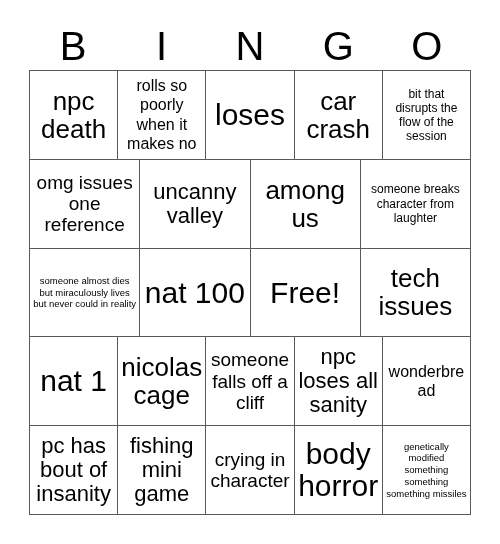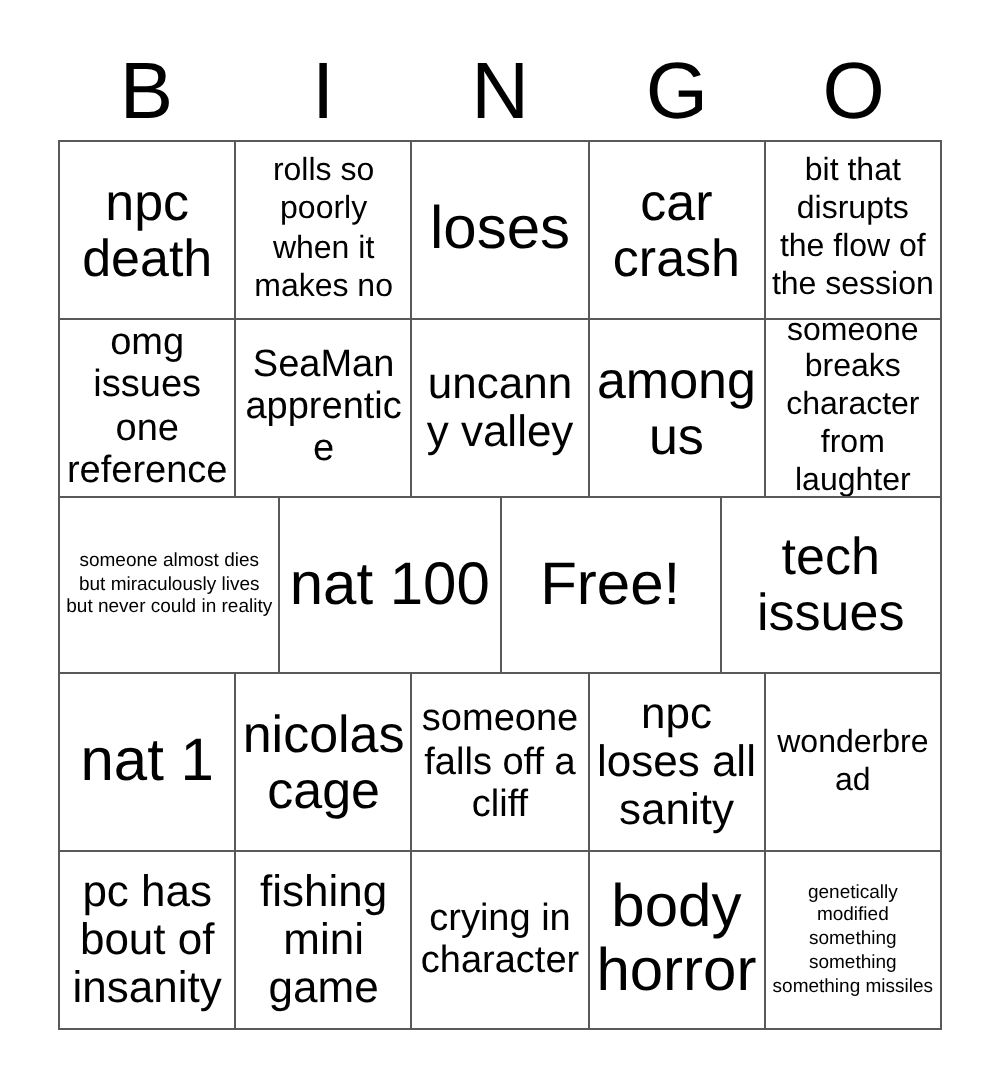--- a/index.html
+++ b/index.html
@@ -78,21 +78,21 @@
     width: 100%;
     line-height: 1.08;
     word-wrap: break-word;
     color: #000000;
   }
   
   .fs-xxl .cell-text { font-size: 30px; line-height: 1.06; }
   .fs-xl  .cell-text { font-size: 26px; line-height: 1.08; }
   .fs-lg  .cell-text { font-size: 22px; line-height: 1.10; }
   .fs-md  .cell-text { font-size: 19px; line-height: 1.12; }
-  .fs-sm  .cell-text { font-size: 16px; line-height: 1.18; }
+  .fs-sm  .cell-text { font-size: 12px; line-height: 1.18; }
   .fs-xs  .cell-text { font-size: 16px; line-height: 1.22; }
   .fs-xxs .cell-text { font-size: 9.5px; line-height: 1.24; }
 </style>
 </head>
 <body>
 
 <div id="card">
 
   <div id="header">
     <div class="header-cell">B</div>
@@ -118,23 +118,20 @@
         <span class="cell-text">car crash</span>
       </div>
       <div class="cell fs-sm">
         <span class="cell-text">bit that disrupts the flow of the session</span>
       </div>
     </div>
 
     <div class="grid-row">
       <div class="cell fs-md">
         <span class="cell-text">omg issues one reference</span>
-      </div>
-      <div class="cell fs-md">
-        <span class="cell-text">SeaMan apprentice</span>
       </div>
       <div class="cell fs-lg">
         <span class="cell-text">uncanny valley</span>
       </div>
       <div class="cell fs-xl">
         <span class="cell-text">among us</span>
       </div>
       <div class="cell fs-sm">
         <span class="cell-text">someone breaks character from laughter</span>
       </div>

